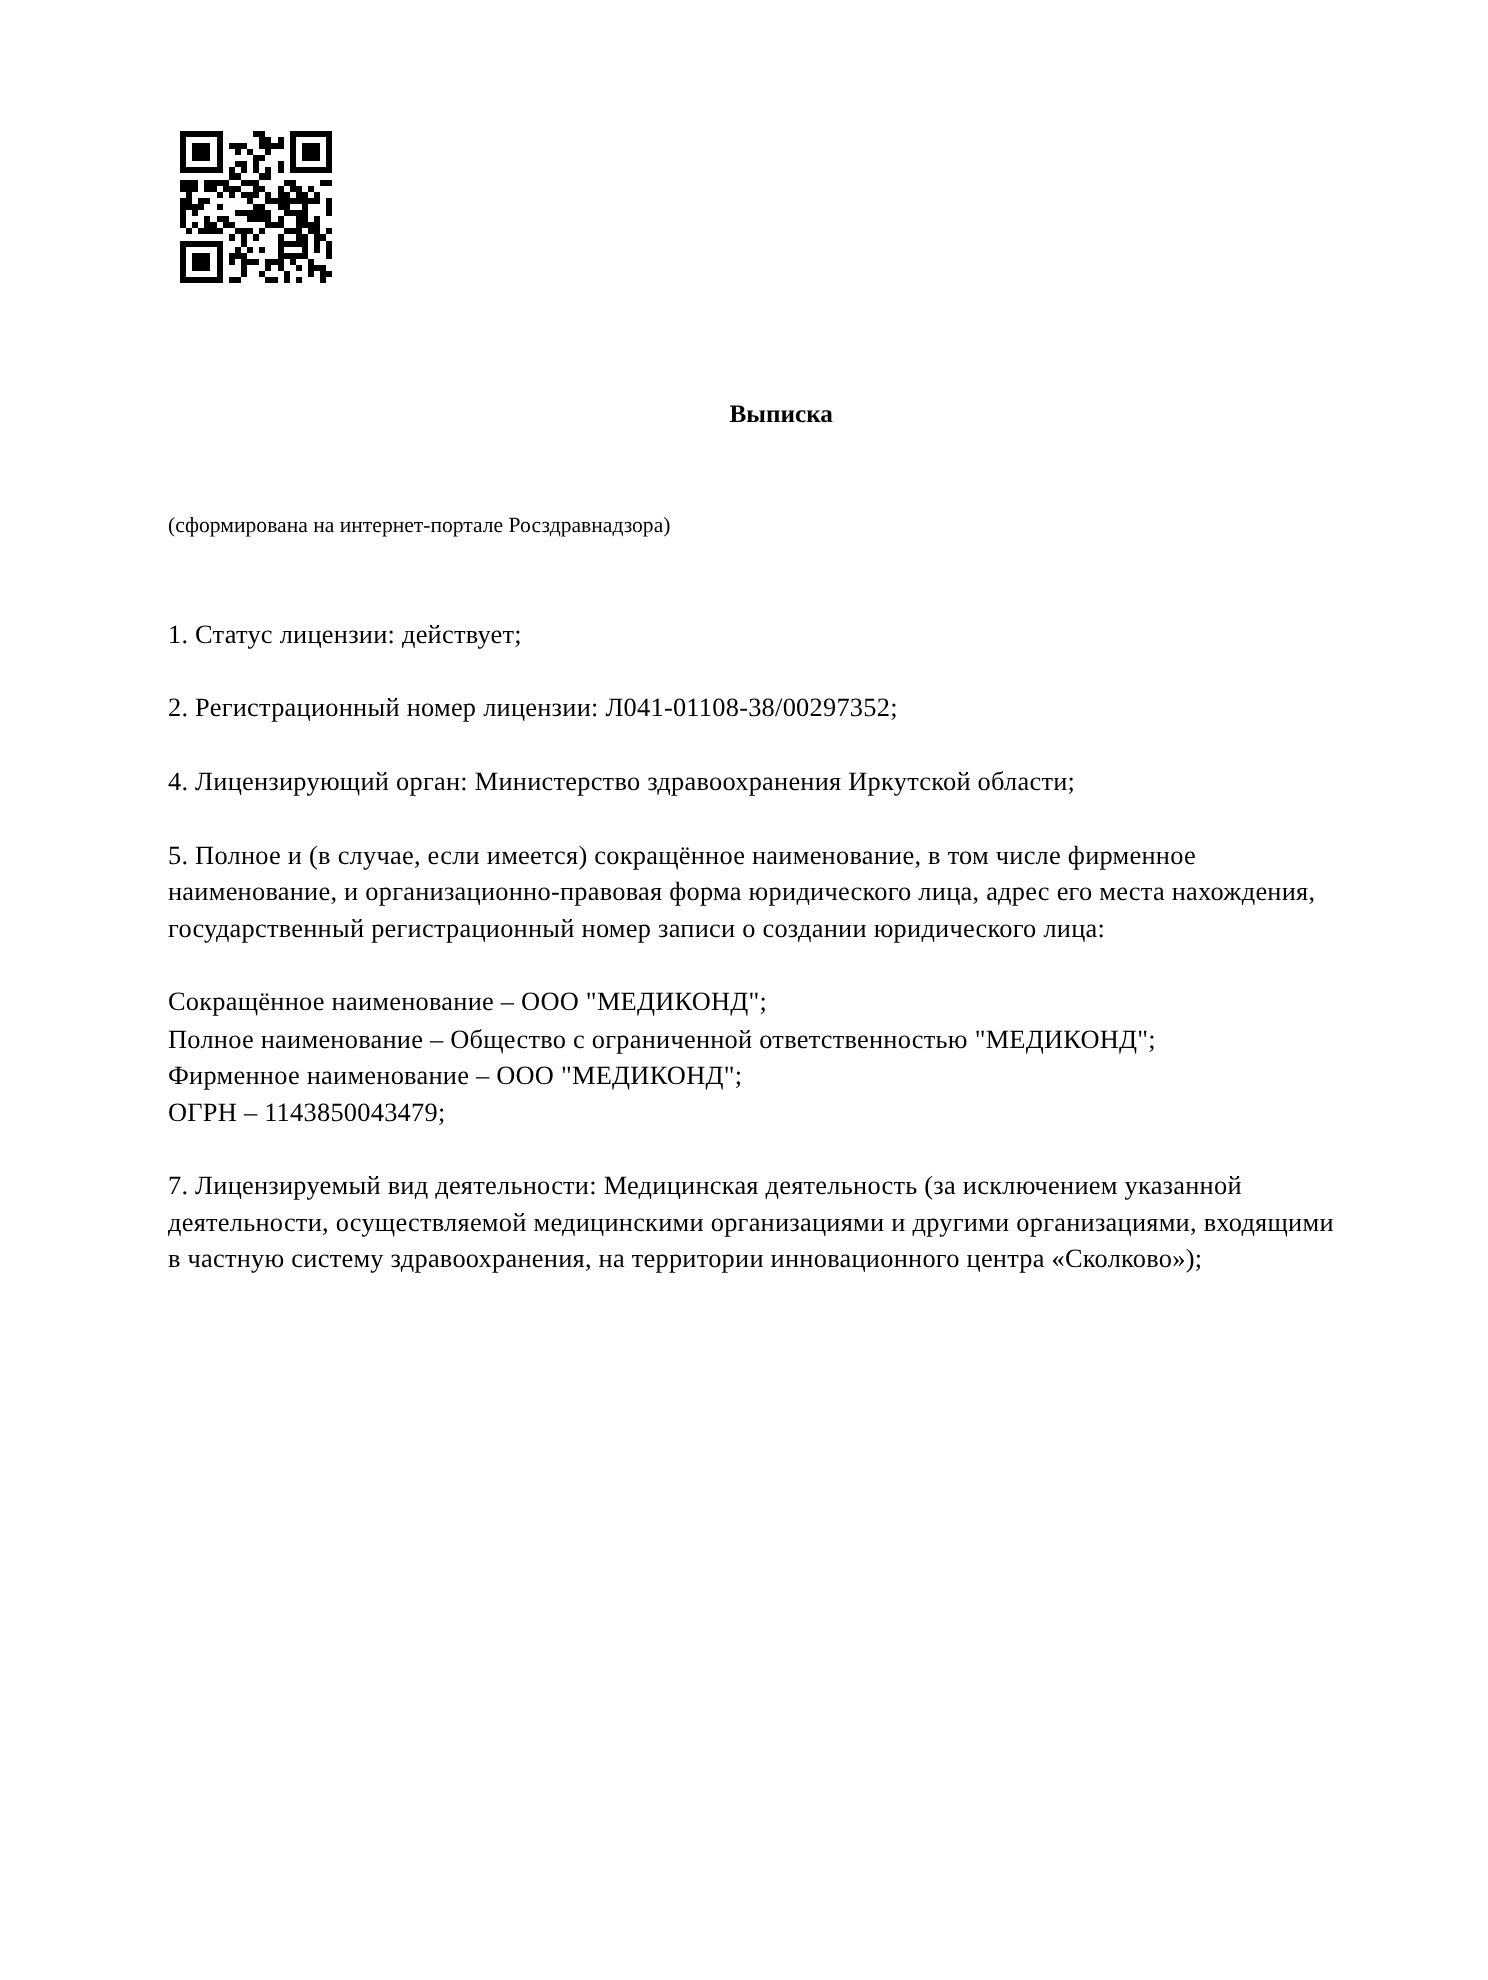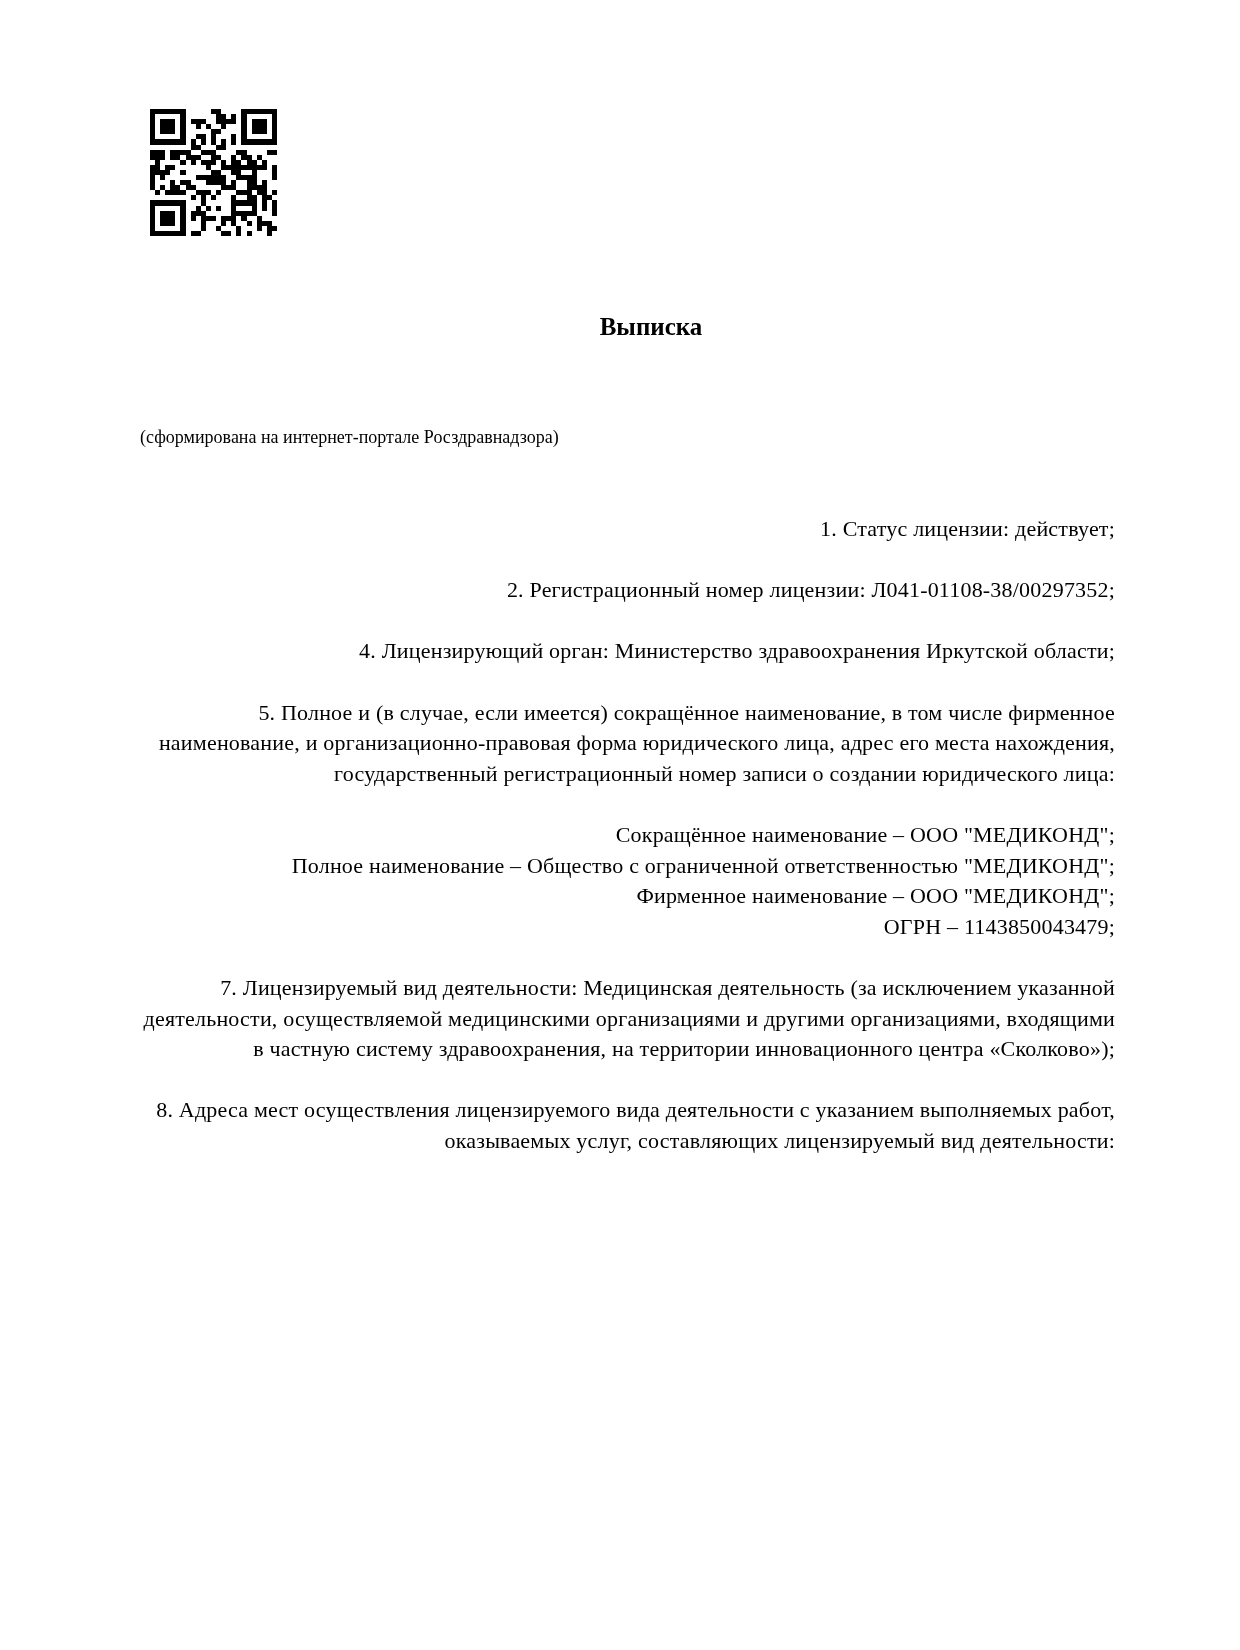--- a/index.html
+++ b/index.html
@@ -24,45 +24,45 @@
     height: 127px;
   }
   .qr svg {
     display: block;
     width: 100%;
     height: 100%;
   }
   .title {
     position: absolute;
     left: 140px;
-    top: 311px;
+    top: 329px;
     width: 1022px;
     text-align: center;
     font-weight: 700;
-    font-size: 25px;
+    font-size: 21px;
     line-height: 32px;
     white-space: nowrap;
   }
   .subtitle {
     position: absolute;
     left: 140px;
     top: 426px;
     width: 1022px;
     font-size: 18px;
     line-height: 22px;
   }
   .doc-body {
     position: absolute;
     left: 140px;
     top: 514px;
     width: 975px;
     font-size: 22px;
     line-height: 30.6px;
     letter-spacing: 0.2px;
-    text-align: right;
+    text-align: left;
   }
   .doc-body p {
     margin: 0 0 30.6px 0;
   }
   .org {
     margin: 0 0 30.6px 0;
   }
   .org p {
     margin: 0;
   }
@@ -91,16 +91,15 @@
     <p>5. Полное и (в случае, если имеется) сокращённое наименование, в том числе фирменное наименование, и организационно-правовая форма юридического лица, адрес его места нахождения, государственный регистрационный номер записи о создании юридического лица:</p>
 
     <div class="org">
       <p>Сокращённое наименование – ООО "МЕДИКОНД";</p>
       <p>Полное наименование – Общество с ограниченной ответственностью "МЕДИКОНД";</p>
       <p>Фирменное наименование – ООО "МЕДИКОНД";</p>
       <p>ОГРН – 1143850043479;</p>
     </div>
 
     <p>7. Лицензируемый вид деятельности: Медицинская деятельность (за исключением указанной деятельности, осуществляемой медицинскими организациями и другими организациями, входящими в частную систему здравоохранения, на территории инновационного центра «Сколково»);</p>
-    <p>8. Адреса мест осуществления лицензируемого вида деятельности с указанием выполняемых работ, оказываемых услуг, составляющих лицензируемый вид деятельности:</p>
   </div>
 
 </div>
 
 </body></html>

